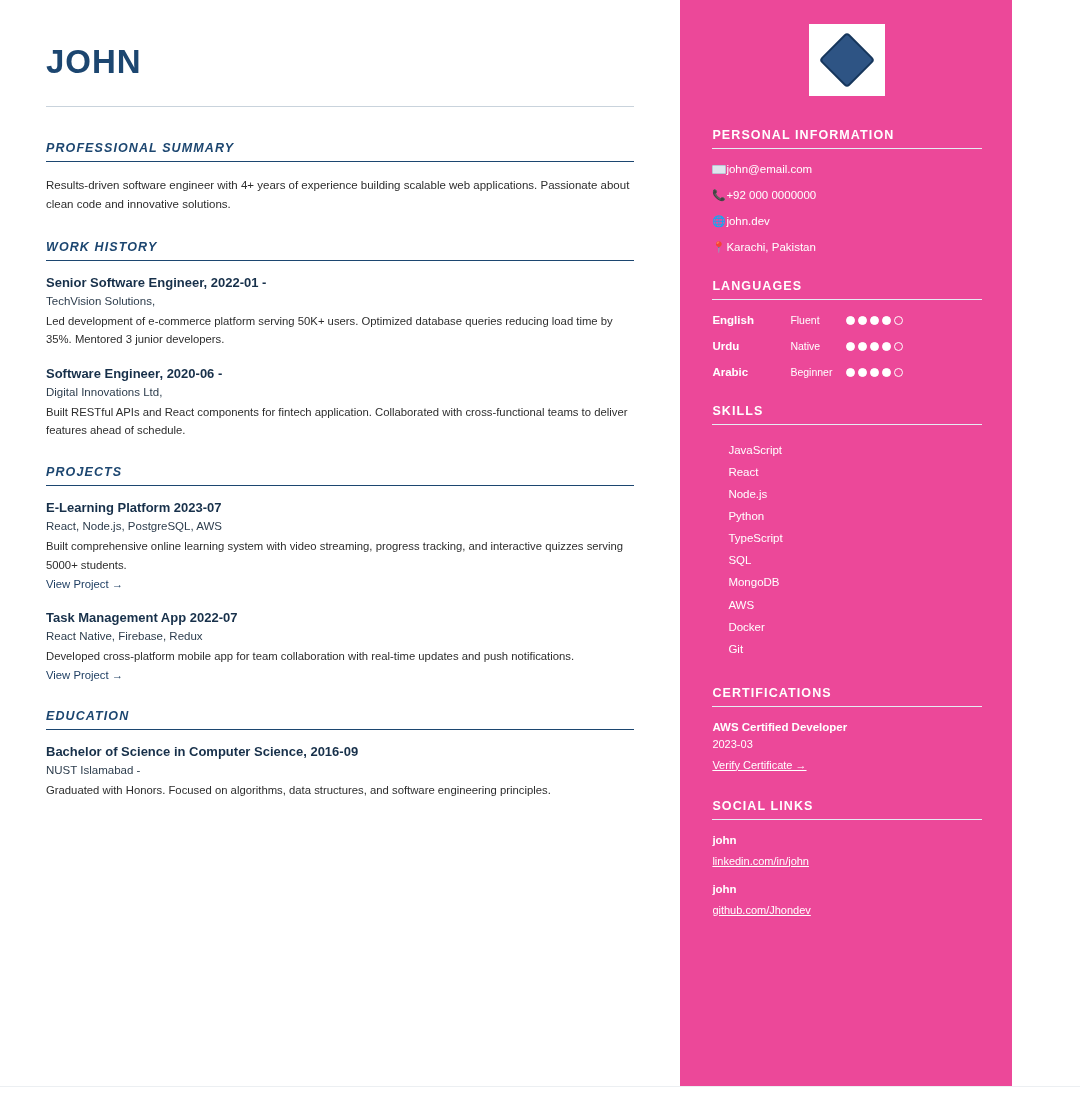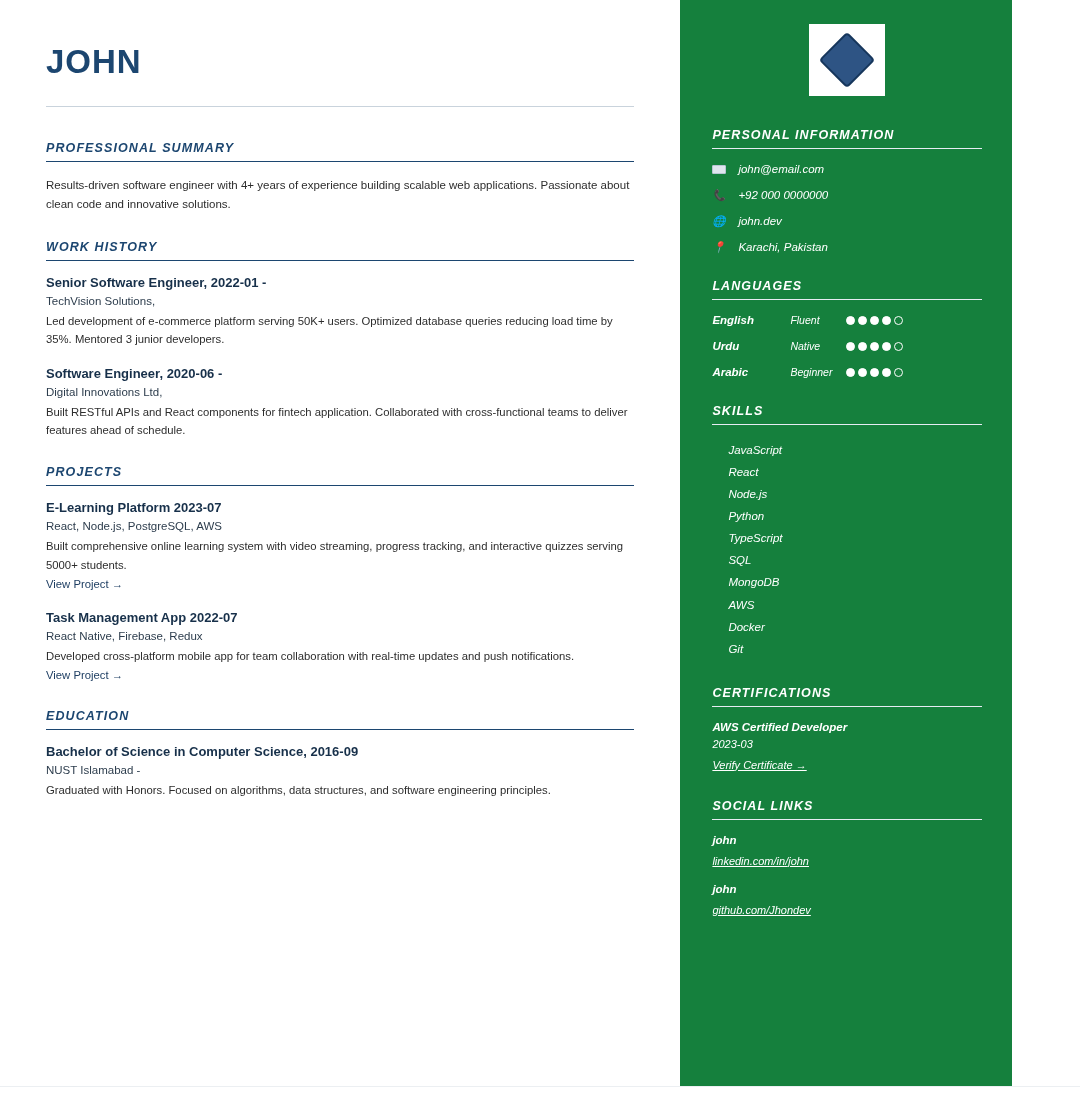--- a/index.html
+++ b/index.html
@@ -92,24 +92,23 @@
     display: inline-block;
     font-size: 11.3px;
     color: #1f3f63;
     text-decoration: none;
     margin-top: 1px;
   }
 
   
   .right {
     width: 353px;
-    background: #15803d;
+    background: #ec4899;
     color: #ffffff;
     padding: 24px 30px 26px 32px;
-    font-style: italic;
   }
   .logo-wrap {
     display: flex;
     justify-content: center;
     margin-bottom: 32px;
   }
   .logo-box {
     width: 76px;
     height: 72px;
     background: #ffffff;
@@ -134,21 +133,20 @@
     margin: 0 0 6px 0;
   }
   .r-sec-rule {
     border-top: 1px solid #e6ecf3;
     margin: 0 0 14px 0;
   }
   .r-section { margin-bottom: 26px; }
   .contact-row {
     display: flex;
     align-items: center;
-    gap: 12px;
     margin-bottom: 14px;
     font-size: 11.5px;
     color: #ffffff;
   }
   .cicon {
     width: 14px;
     text-align: center;
     font-size: 11px;
     line-height: 1;
     flex: 0 0 14px;

